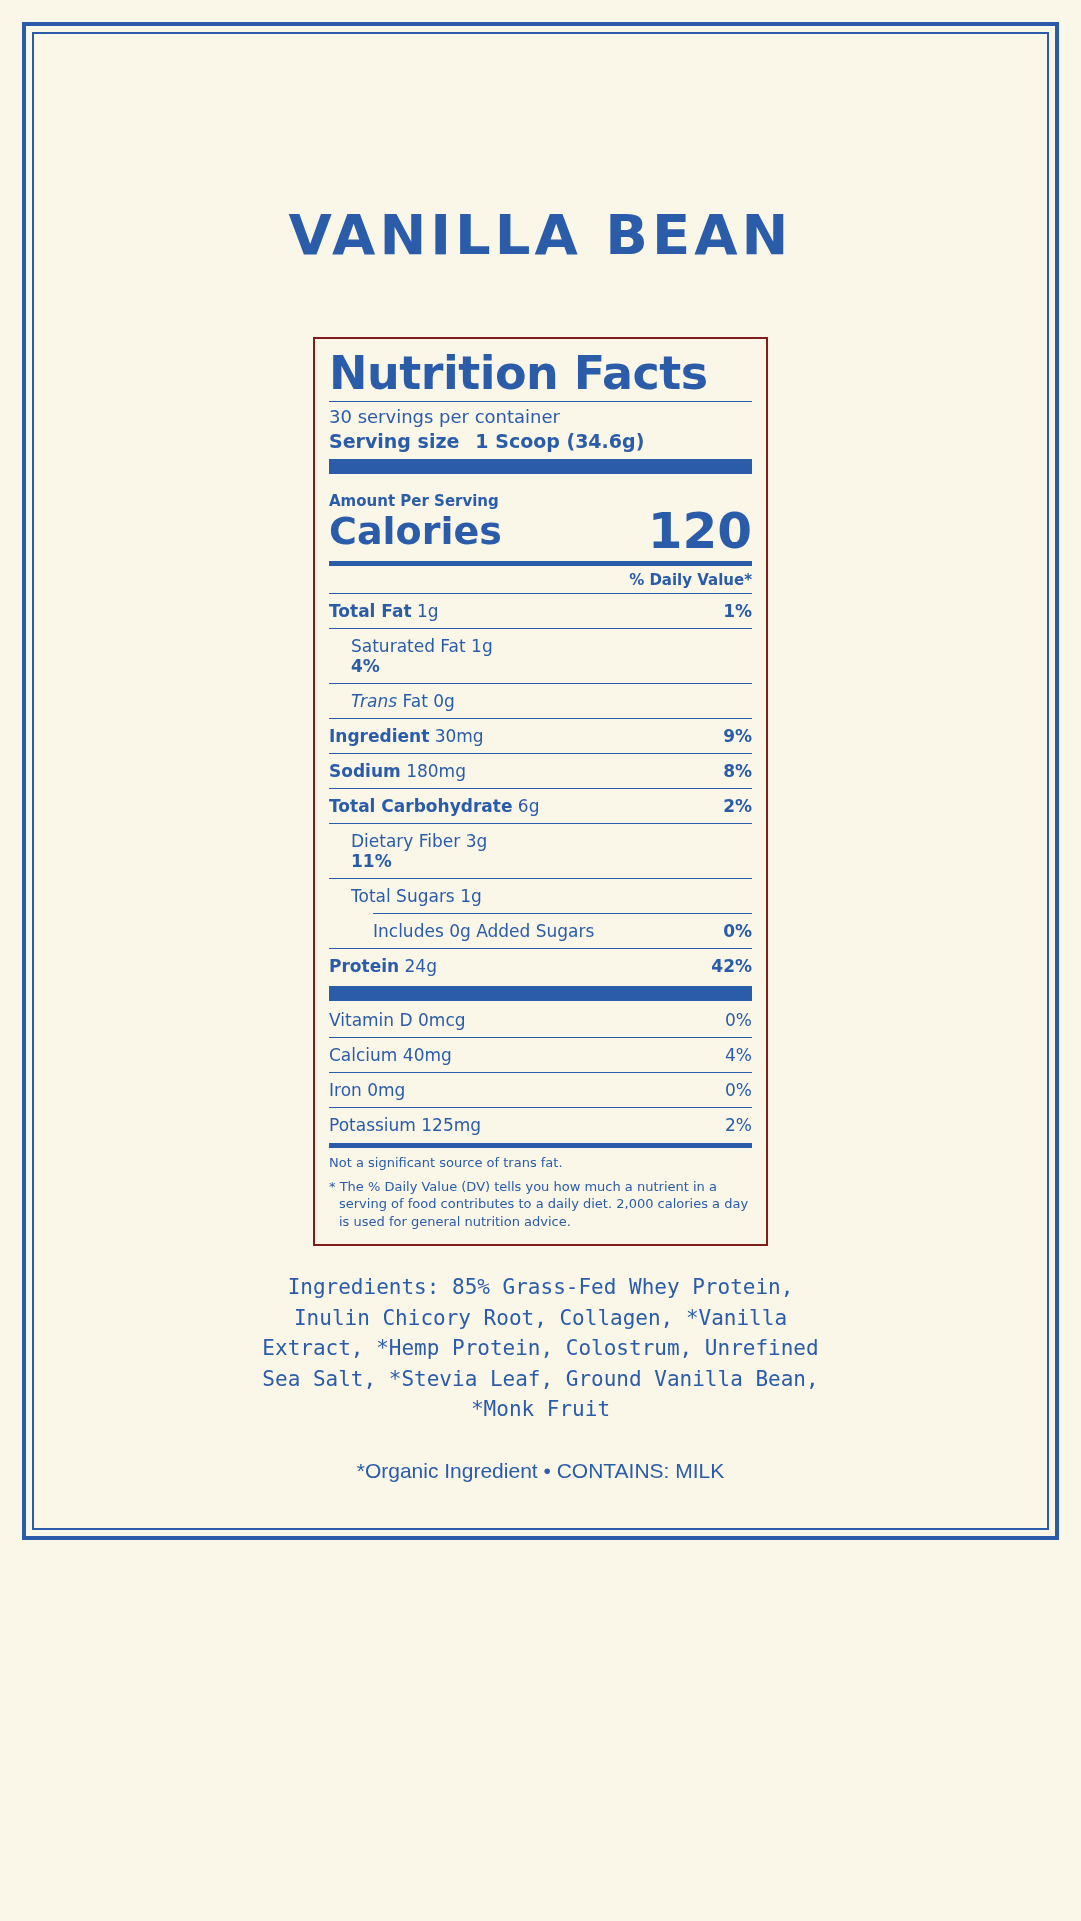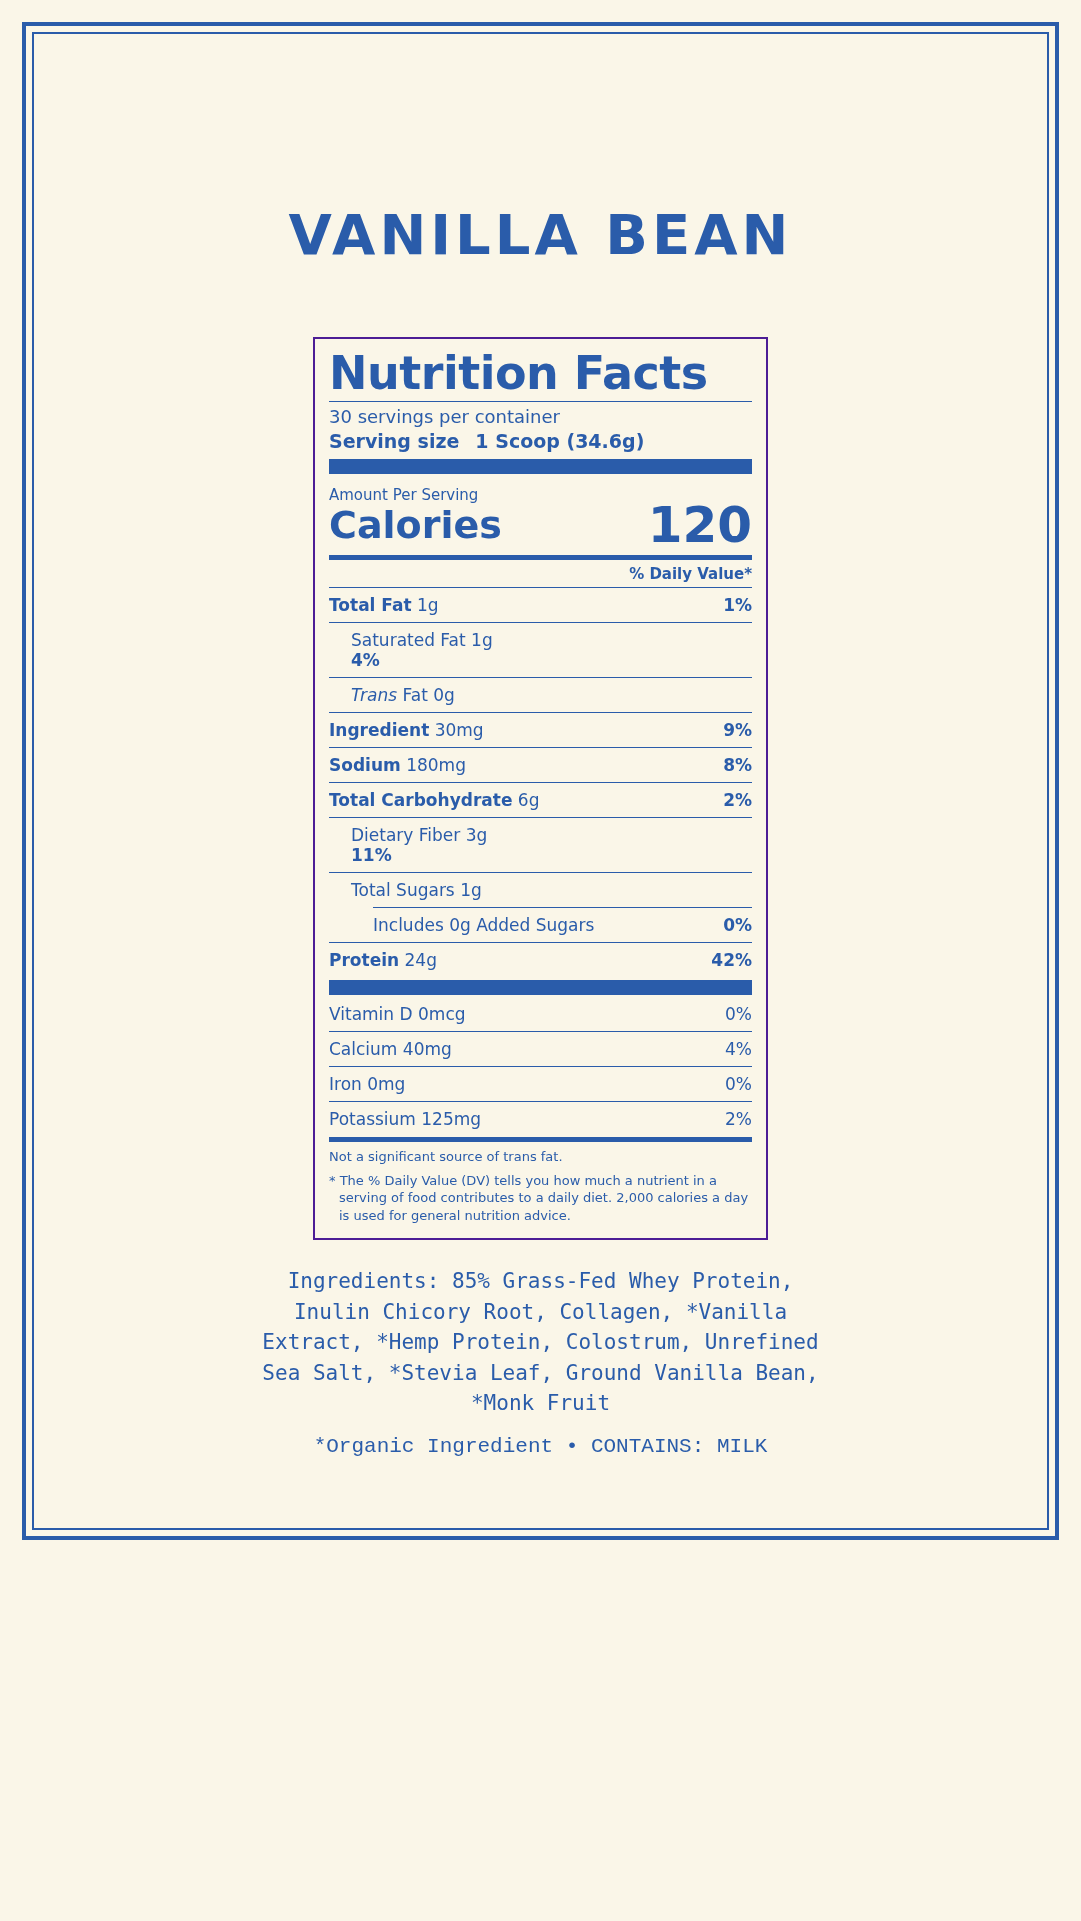--- a/index.html
+++ b/index.html
@@ -57,21 +57,21 @@
     font-size: 56px;
     letter-spacing: 4px;
     color: #2a5caa;
     margin: 60px 0 70px 0;
   }
 
   
   .nf-panel {
     width: 455px;
     margin: 0 auto;
-    border: 2px solid #4c1d95;
+    border: 2px solid #7f1d1d;
     background: #faf6e8;
     box-sizing: border-box;
     padding: 10px 14px 14px 14px;
     font-family: "DejaVu Sans", sans-serif;
   }
 
   .nf-title {
     font-size: 46px;
     font-weight: bold;
     line-height: 1.05;
@@ -90,22 +90,22 @@
     display: flex;
     justify-content: flex-start;
     font-size: 19px;
     font-weight: bold;
     margin-top: 3px;
   }
   .serving-size .ss-label { margin-right: 16px; }
 
   .amount-per {
     font-size: 15px;
-    font-weight: normal;
-    margin-top: 12px;
+    font-weight: bold;
+    margin-top: 18px;
   }
   .cal-row {
     display: flex;
     align-items: center;
     justify-content: space-between;
     margin-top: -4px;
   }
   .cal-label { font-size: 38px; font-weight: bold; line-height: 1; }
   .cal-value { font-size: 50px; font-weight: bold; line-height: 1; }
 
@@ -146,23 +146,23 @@
     width: 560px;
     margin: 26px auto 0 auto;
     text-align: center;
     font-family: "DejaVu Sans Mono", monospace;
     font-size: 21px;
     line-height: 1.45;
     color: #2a5caa;
   }
   .allergen {
     width: 560px;
-    margin: 16px auto 0 auto;
+    margin: 34px auto 0 auto;
     text-align: center;
-    font-family: Liberation Mono, monospace;
+    font-family: Liberation Sans, sans-serif;
     font-size: 21px;
     color: #2a5caa;
   }
 </style>
 </head>
 <body>
 
 <div class="page">
   <div class="outer-frame"></div>
   <div class="inner-frame"></div>

